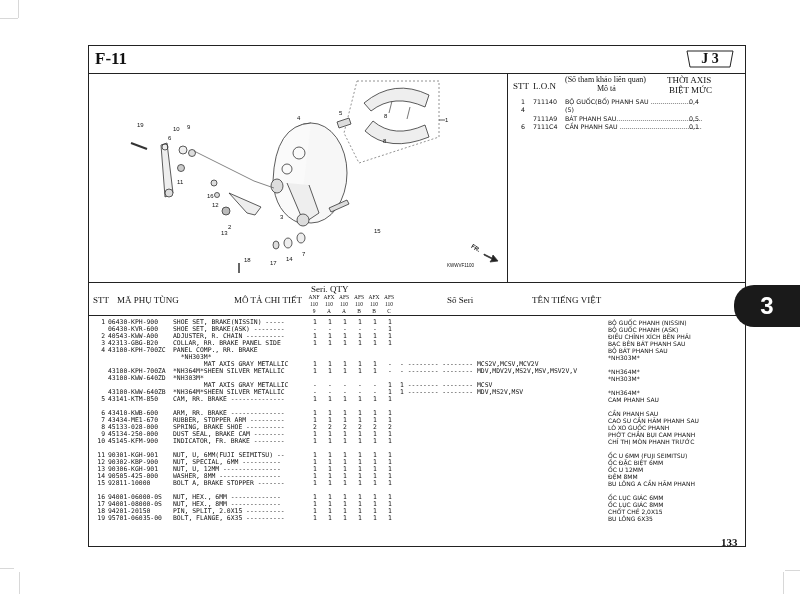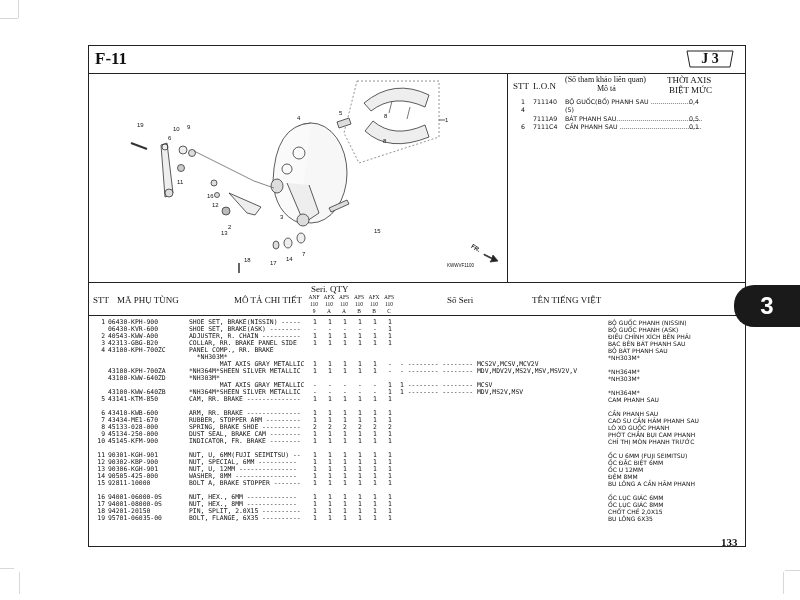--- a/index.html
+++ b/index.html
@@ -16,21 +16,21 @@
   .labour { position:absolute; left:418px; top:27px; right:0; height:209px; }
   .lh { position:absolute; font-size:9px; }
   .lrow { position:absolute; font-family:"DejaVu Sans", sans-serif; font-size:6.3px; white-space:pre; }
   .table-head { position:absolute; left:0; top:236px; width:100%; height:34px; border-top:1.5px solid #222; border-bottom:1.5px solid #222; box-sizing:border-box; }
   .th { position:absolute; font-size:9px; }
   .qh { position:absolute; font-size:5.5px; text-align:center; line-height:7px; width:14px; }
   .rows { position:absolute; left:0; top:273px; width:100%; }
   .r { position:absolute; left:0; height:7px; width:100%; font-family:"DejaVu Sans Mono", monospace; font-size:6.4px; line-height:7px; white-space:pre; }
   .c-stt { position:absolute; left:0; width:16px; text-align:right; }
   .c-pn { position:absolute; left:19px; }
-  .c-desc { position:absolute; left:100px;text-align:center; }
+  .c-desc { position:absolute; left:84px;text-align:center; }
   .q { position:absolute; width:10px; text-align:center; }
   .c-ser { position:absolute; left:338px; }
   .c-vn { position:absolute; left:519px; font-family:"DejaVu Sans", sans-serif; font-size:6px; }
   .tab3 { position:absolute; left:734px; top:285px; width:66px; height:42px; background:#1a1a1a; border-radius:20px 0 0 20px; color:#fff; font-weight:bold; font-size:24px; text-align:center; line-height:42px; font-family:"Liberation Sans", sans-serif; }
   .pnum { position:absolute; left:721px; top:536px; font-weight:bold; font-size:11px; }
   .callout { position:absolute; font-family:"Liberation Sans", sans-serif; font-size:6px; }
 </style>
 </head>
 <body>
 

